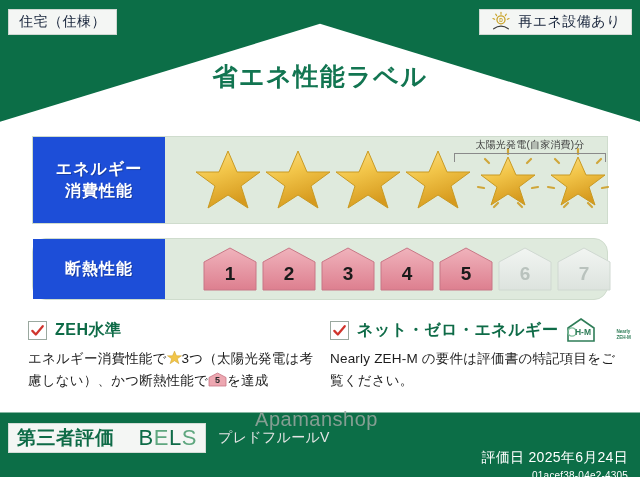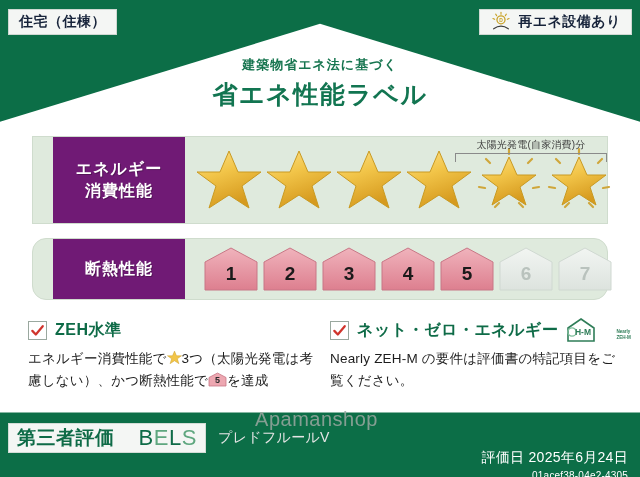--- a/index.html
+++ b/index.html
@@ -34,21 +34,21 @@
     border: 1px solid #cfd8d2;
     display: flex;
     align-items: center;
     gap: 6px;
     padding: 0 10px;
     height: 26px;
     z-index: 6;
   }
   .chip-text {
     font-size: 14px;
-    font-weight: bold;
+    font-weight: normal;
     color: #16233a;
     letter-spacing: .5px;
     white-space: nowrap;
   }
   #chip-housing { left: 8px; top: 9px; }
   #chip-renew   { right: 8px; top: 9px; }
 
   .sun-icon { width: 22px; height: 22px; display: block; }
 
   
@@ -82,40 +82,40 @@
     align-items: stretch;
     background: #dfeadd;
     border: 1px solid #cfdccd;
   }
   #panel-energy { top: 136px; height: 88px; }
   #panel-insul  { top: 238px; height: 62px; border-radius: 14px; }
 
   .panel-label {
     width: 132px;
     flex: 0 0 132px;
-    background: #701a75;
+    background: #1d4ed8;
     color: #ffffff;
     display: flex;
     flex-direction: column;
     align-items: center;
     justify-content: center;
     font-size: 16px;
     font-weight: bold;
     line-height: 1.35;
     letter-spacing: 1px;
     text-shadow: 1px 1px 0 rgba(0,0,0,.25);
-    margin-left: 20px;
   }
   .panel-body {
     flex: 1 1 auto;
     position: relative;
     display: flex;
     align-items: center;
     justify-content: flex-start;
     padding-left: 10px;
+    margin-left: 19px;
   }
 
   
   .star-row { display: flex; align-items: center; gap: 2px; }
   .star { width: 68px; height: 66px; display: block; }
 
   
   .solar-annot {
     position: absolute;
     right: 6px;
@@ -311,21 +311,20 @@
         </g>
         <circle cx="12" cy="9.6" r="4.4" fill="none" stroke="#c9a227" stroke-width="1.4"></circle>
         <text x="12" y="11.6" font-size="5.4" fill="#c9a227" text-anchor="middle" font-family="sans-serif" font-weight="bold">D</text>
         <path d="M4 19.4 Q12 13.8 20 19.4" fill="none" stroke="#3b3b3b" stroke-width="1.3" stroke-linecap="round"></path>
       </svg>
     </span>
     <span class="chip-text">再エネ設備あり</span>
   </div>
 
   <div class="title-block">
-    <div class="title-sub">建築物省エネ法に基づく</div>
     <div class="title-main">省エネ性能ラベル</div>
   </div>
 
   <div class="panel" id="panel-energy">
     <div class="panel-label">
       <span>エネルギー</span>
       <span>消費性能</span>
     </div>
     <div class="panel-body">
       <div class="star-row">

